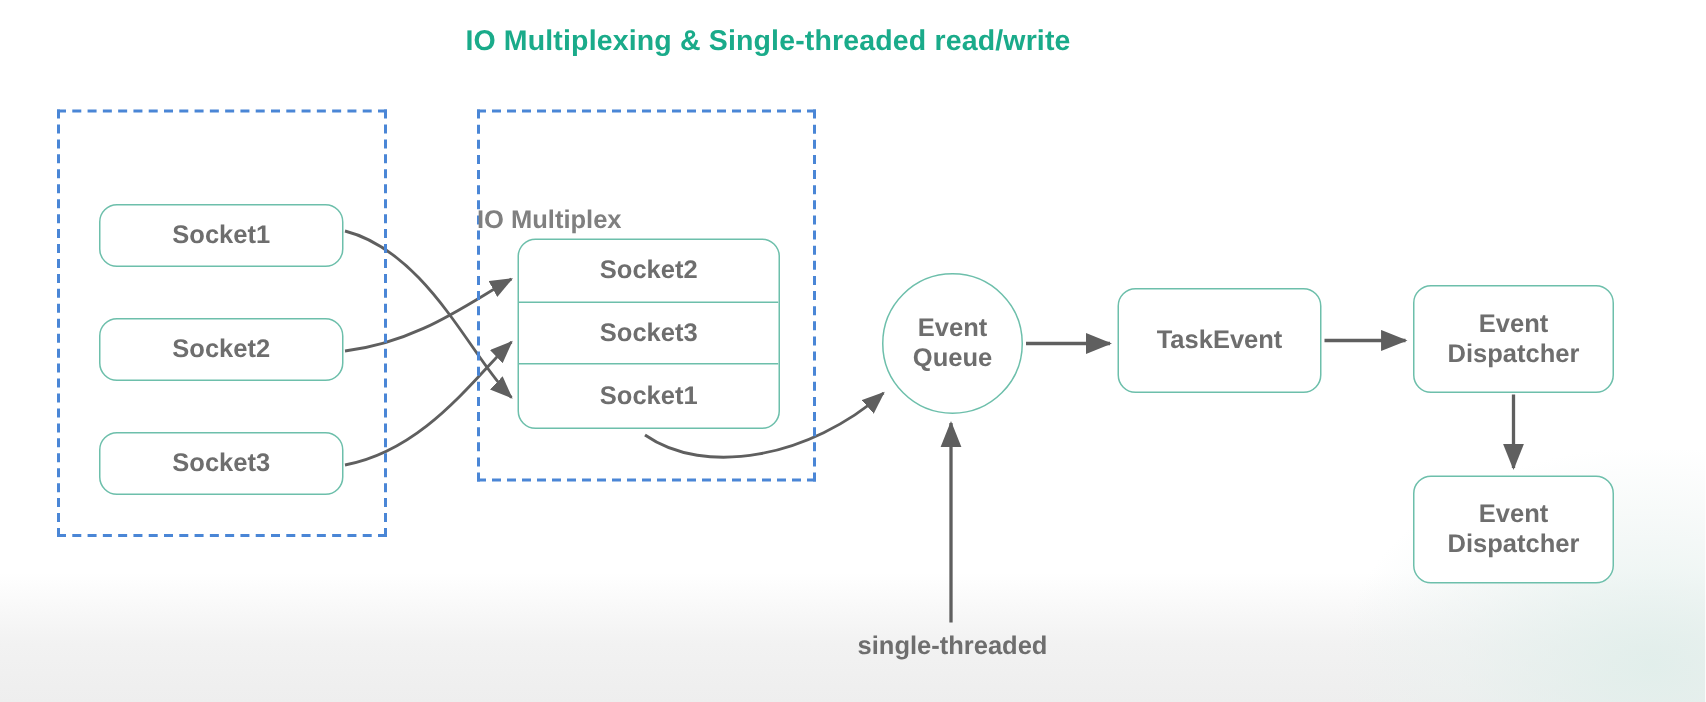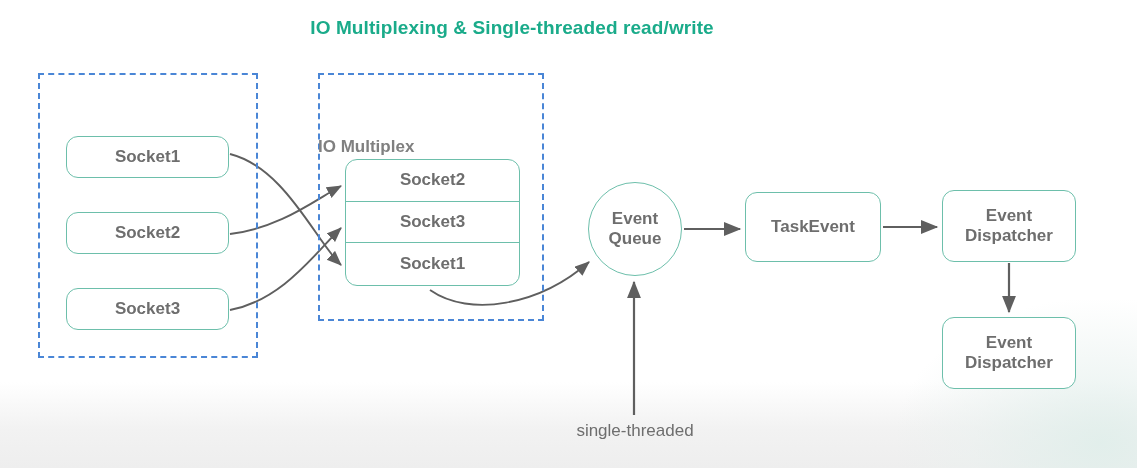--- a/index.html
+++ b/index.html
@@ -147,21 +147,21 @@
   #event-dispatcher { left: 942px; top: 190px; width: 134px; height: 72px; flex-direction: column; }
   #event-processors { left: 942px; top: 317px; width: 134px; height: 72px; flex-direction: column; }
 
   .caption {
     position: absolute;
     left: 545px;
     top: 421px;
     width: 180px;
     text-align: center;
     font-size: 17px;
-    font-weight: normal;
+    font-weight: bold;
     color: #6e6e6e;
   }
 </style>
 </head>
 <body>
 
 <div id="canvas">
 
   <div class="bg-band"></div>
   <div class="bg-wash"></div>

